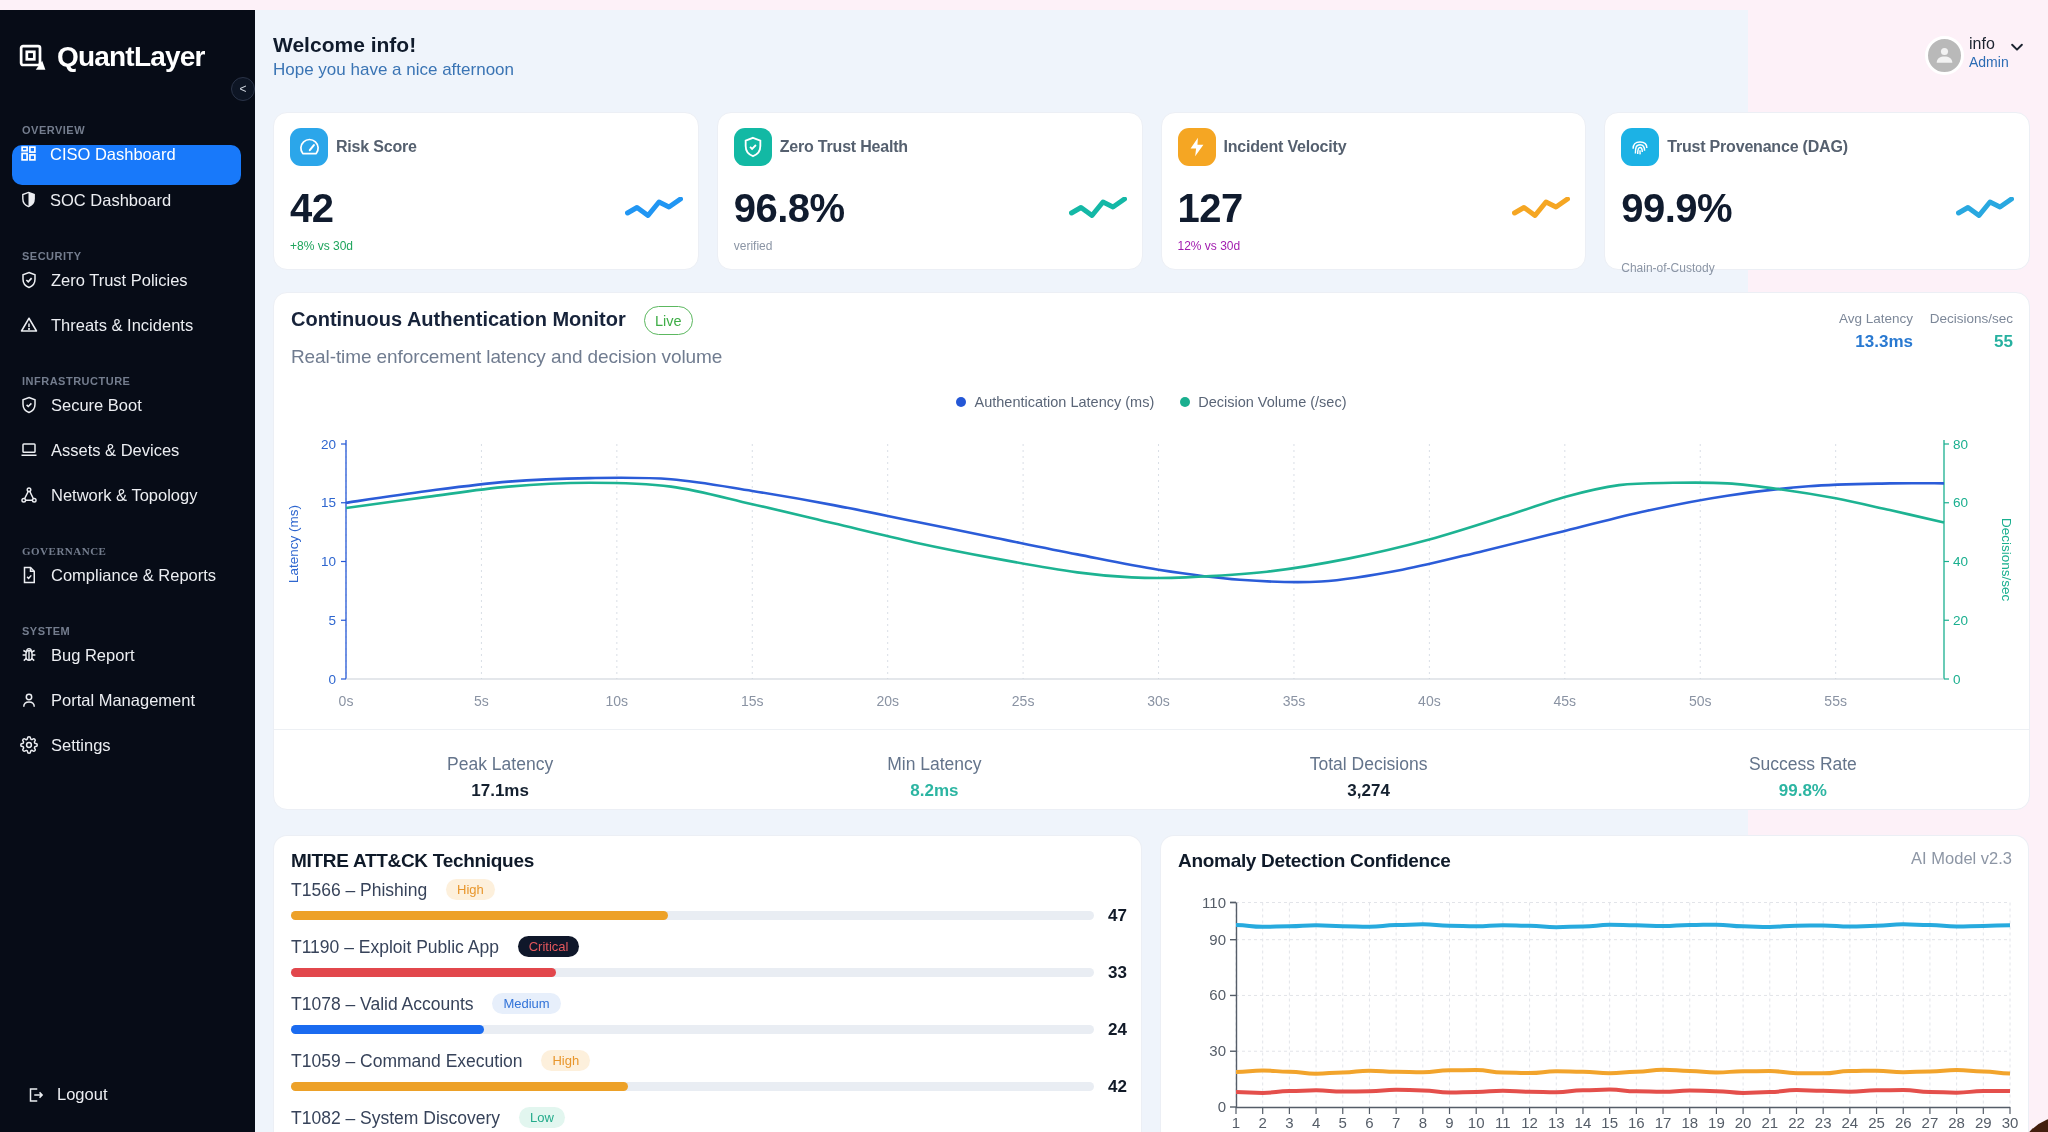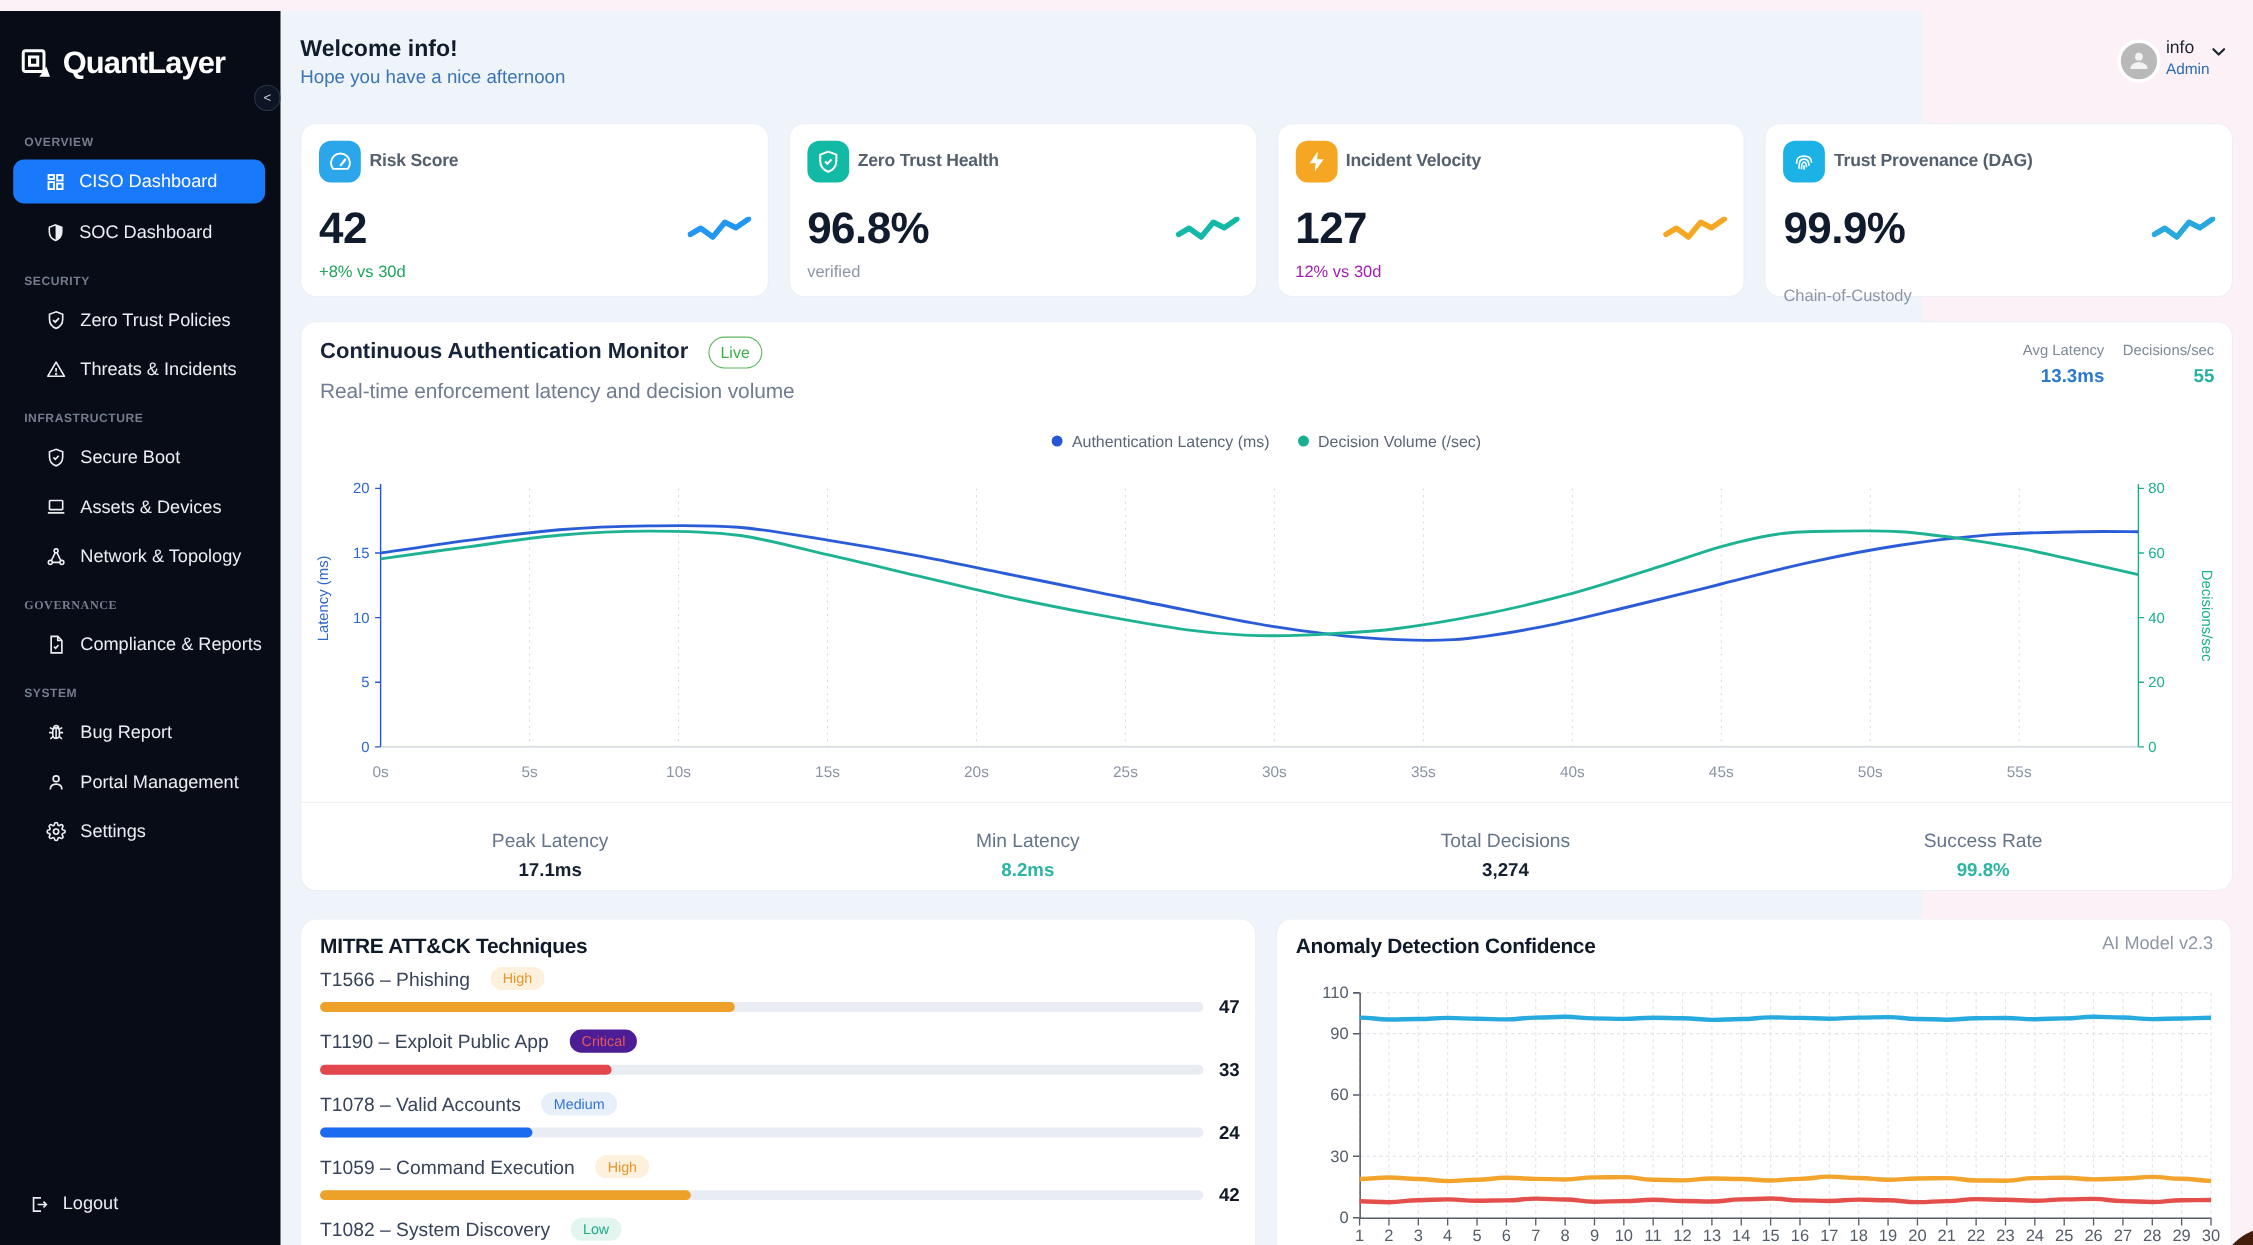--- a/index.html
+++ b/index.html
@@ -5,38 +5,38 @@
 * { margin:0; padding:0; box-sizing:border-box; }
 html,body { width:2048px; height:1132px; overflow:hidden; }
 body { background:#fdf1f8; font-family:"Liberation Sans", sans-serif; }
 #app { position:absolute; left:0; top:10px; width:1748px; height:1122px; background:#eff4fb; }
 
 #sidebar { position:absolute; left:0; top:0; width:255px; height:1122px; background:#070c17; color:#e8ebf0; }
 .logo { position:absolute; left:17px; top:31px; display:flex; align-items:center; gap:9px; }
 .logo-txt { font-size:28px; font-weight:700; color:#fff; letter-spacing:-0.8px; }
 .collapse { position:absolute; right:0px; top:67px; width:24px; height:24px; border-radius:50%; background:#0d1524; border:1px solid #2a3347; color:#cfd5de; font-size:12px; display:flex; align-items:center; justify-content:center; }
 .sec-label { position:absolute; left:22px; color:#747d8e; font-size:11px; font-weight:700; letter-spacing:0.5px; }
-.nav { position:absolute; left:12px; width:229px; height:40px; border-radius:10px; display:flex; align-items:center; gap:13px; padding-left:30px; font-size:16.5px; color:#eceef2; }
+.nav { position:absolute; left:12px; width:229px; height:40px; border-radius:10px; display:flex; align-items:flex-start; gap:13px; padding-left:8px; font-size:16.5px; color:#eceef2; }
 .nav.active { background:#1879fa; color:#fff; }
 .nav svg { flex:0 0 auto; }
 #logout { position:absolute; left:26px; top:1075px; display:flex; align-items:center; gap:13px; font-size:16.5px; color:#eceef2; }
 
 .welcome { position:absolute; left:273px; top:23px; font-size:21px; font-weight:700; color:#101b2c; }
 .welcome-sub { position:absolute; left:273px; top:50px; font-size:17px; color:#3a74b4; }
 .avatar { position:absolute; left:1925px; top:26px; width:39px; height:39px; border-radius:50%; background:#b9b9b9; border:3px solid #fff; }
 .user-name { position:absolute; left:1969px; top:25px; font-size:16px; color:#1c2430; font-weight:500;}
 .user-role { position:absolute; left:1969px; top:44px; font-size:14px; color:#2c6cb4; }
 .chev { position:absolute; left:2008px; top:28px; }
 
 .cards { position:absolute; left:273px; top:102px; width:1757px; display:grid; grid-template-columns:repeat(4,1fr); gap:18px; }
 .card { background:#fff; border-radius:14px; border:1px solid #eceff5; height:158px; position:relative; padding:20px; }
 .cicon { width:38px; height:38px; border-radius:11px; display:flex; align-items:center; justify-content:center; position:absolute; left:16px; top:15px; }
 .ctitle { position:absolute; left:62px; top:25px; font-size:16px; font-weight:700; color:#55606f; letter-spacing:-0.2px; }
 .cvalue { position:absolute; left:16px; top:73px; font-size:40px; font-weight:700; color:#101b2e; letter-spacing:-0.5px; }
-.csub { position:absolute; left:16px; top:126px; font-size:15px; }
+.csub { position:absolute; left:16px; top:126px; font-size:12px; }
 .cspark { position:absolute; right:15px; top:84px; }
 
 #monitor { position:absolute; left:273px; top:282px; width:1757px; height:518px; background:#fff; border-radius:14px; border:1px solid #eceff5; }
 #monitor .title { position:absolute; left:17px; top:15px; font-size:20px; font-weight:700; color:#17233a; letter-spacing:0px; }
 .live { position:absolute; left:370px; top:13px; border:1.5px solid #5cb860; color:#3fae47; border-radius:999px; font-size:14.5px; padding:5.5px 10px; }
 #monitor .sub { position:absolute; left:17px; top:53px; font-size:19px; color:#707c90; letter-spacing:-0.1px; }
 .mstat-l { position:absolute; top:18px; font-size:13.5px; color:#7d8899; }
 .mstat-v { position:absolute; top:39px; font-size:17px; font-weight:600; }
 .legend { position:absolute; left:0; top:101px; width:100%; display:flex; justify-content:center; gap:26px; font-size:14.5px; color:#5a6577; }
 .legend .dot { display:inline-block; width:10px; height:10px; border-radius:50%; margin-right:8px; }
@@ -325,21 +325,21 @@
     </div>
   </div>
 
   <div id="mitre">
     <div class="title">MITRE ATT&amp;CK Techniques</div>
     <div class="trow-label" style="left:17px; top:44px;">T1566 – Phishing <span class="badge" style="color:#e8962c; background:#fdf0dc;">High</span></div>
     <div class="tbar" style="top:75px;">
         <i style="width:47%; background:#eda128;"></i>
       </div>
     <div class="tval" style="top:70px;">47</div>
-    <div class="trow-label" style="left:17px; top:101px;">T1190 – Exploit Public App <span class="badge" style="color:#e4575c; background:#4c1d95;">Critical</span></div>
+    <div class="trow-label" style="left:17px; top:101px;">T1190 – Exploit Public App <span class="badge" style="color:#e4575c; background:#0f172a;">Critical</span></div>
     <div class="tbar" style="top:132px;">
         <i style="width:33%; background:#e2474c;"></i>
       </div>
     <div class="tval" style="top:127px;">33</div>
     <div class="trow-label" style="left:17px; top:158px;">T1078 – Valid Accounts <span class="badge" style="color:#3273d8; background:#e7effb;">Medium</span></div>
     <div class="tbar" style="top:189px;">
         <i style="width:24%; background:#1a6bf0;"></i>
       </div>
     <div class="tval" style="top:184px;">24</div>
     <div class="trow-label" style="left:17px; top:215px;">T1059 – Command Execution <span class="badge" style="color:#e8962c; background:#fdf0dc;">High</span></div>

